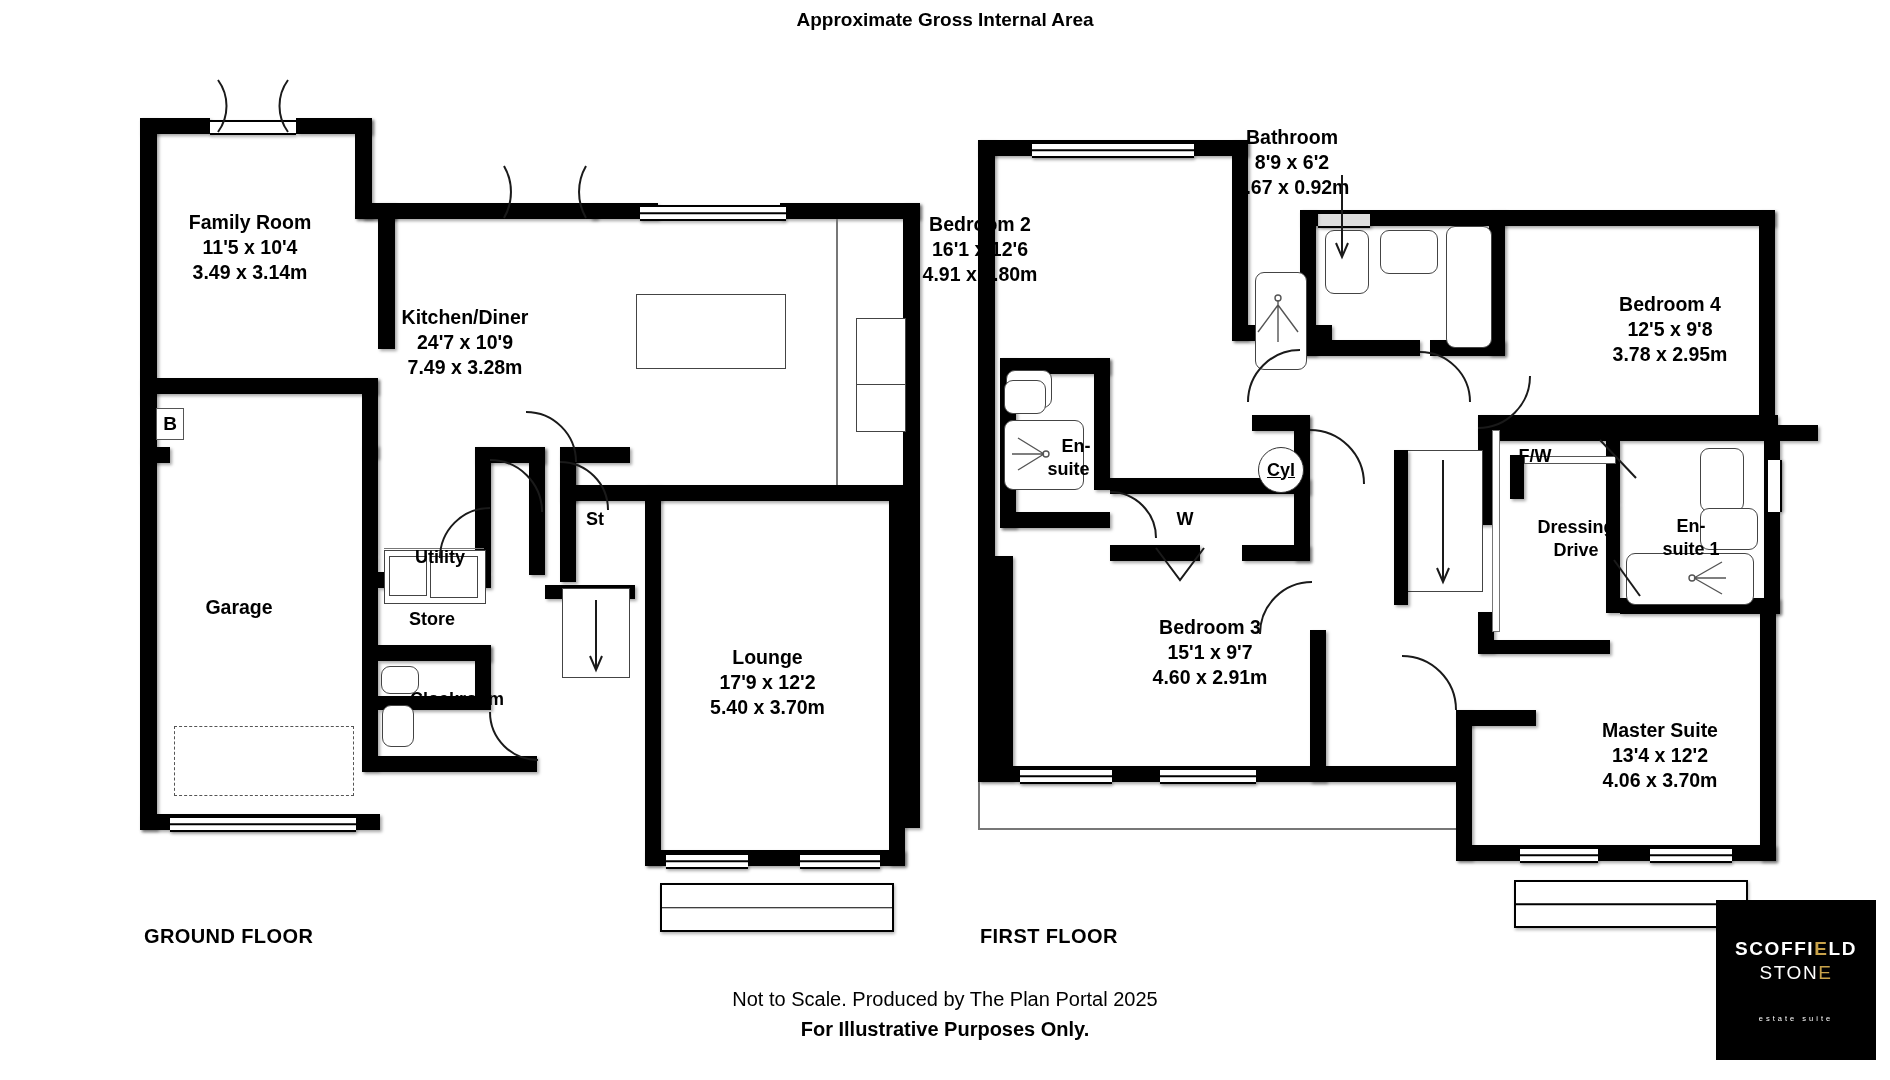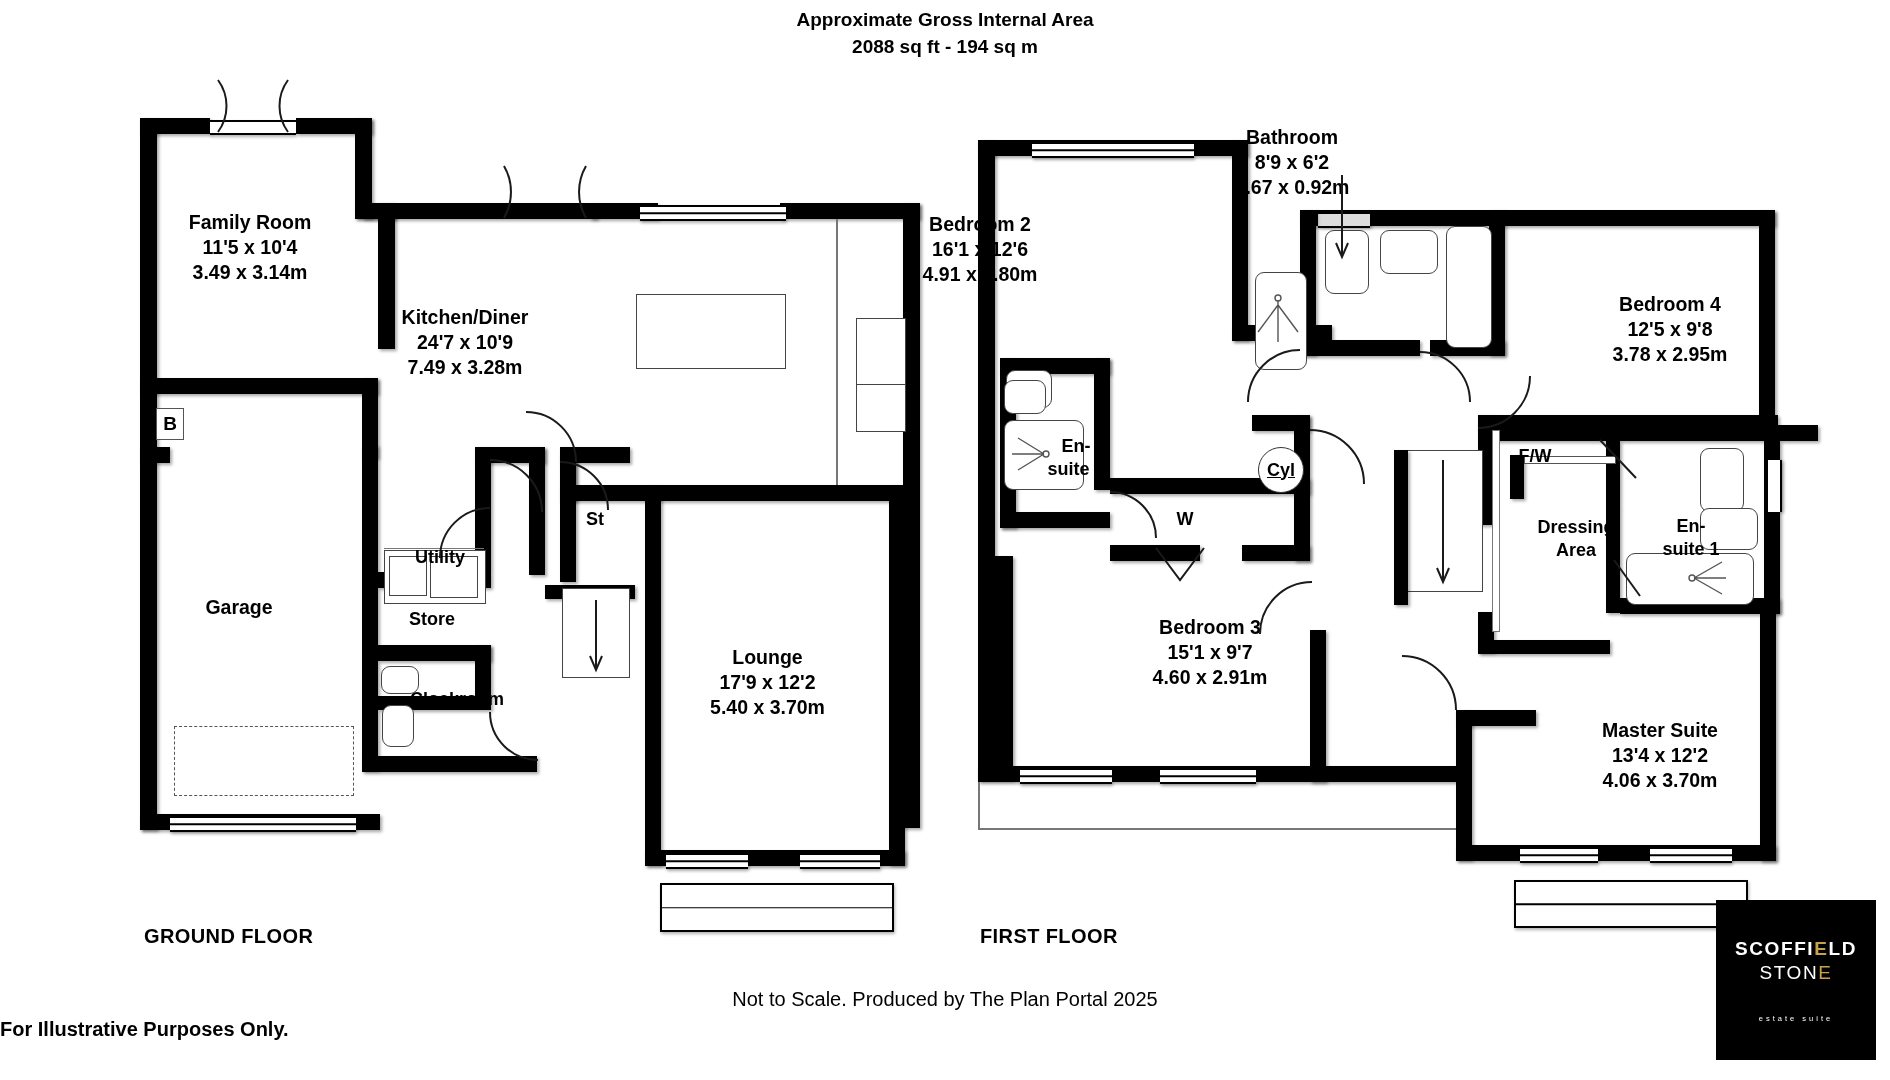--- a/index.html
+++ b/index.html
@@ -9,21 +9,21 @@
   
   #header{position:absolute;left:0;top:0;width:1890px;text-align:center;}
   #plan-title{font-size:37px;font-weight:bold;letter-spacing:.2px;margin-top:10px;}
   #area-line-1{font-size:19px;font-weight:bold;margin-top:9px;}
   #area-line-2{font-size:19px;font-weight:bold;margin-top:5px;}
 
   
   #floor-label-ground{position:absolute;left:144px;top:925px;font-size:20px;font-weight:bold;letter-spacing:.4px;}
   #floor-label-first{position:absolute;left:980px;top:925px;font-size:20px;font-weight:bold;letter-spacing:.4px;}
   #disclaimer-1{position:absolute;left:0;top:988px;width:1890px;text-align:center;font-size:20px;}
-  #disclaimer-2{position:absolute;left:0;top:1018px;width:1890px;font-size:20px;font-weight:bold;}
+  #disclaimer-2{position:absolute;left:0;top:1018px;width:1890px;text-align:center;font-size:20px;font-weight:bold;}
 
   
   #logo{position:absolute;left:1716px;top:900px;width:160px;height:160px;background:#000;
         display:flex;flex-direction:column;align-items:center;justify-content:center;}
   #logo .l1{color:#fff;font-size:19px;letter-spacing:1.6px;font-weight:700;}
   #logo .l2{color:#fff;font-size:19px;letter-spacing:1.6px;font-weight:400;margin-top:2px;}
   #logo .l1 .hl,#logo .l2 .hl{color:#c8a24a;}
   #logo .l3{color:#fff;font-size:7.5px;letter-spacing:3px;margin-top:30px;}
 
   
@@ -50,21 +50,20 @@
         display:flex;align-items:center;justify-content:center;font-weight:bold;font-size:18px;text-decoration:underline;}
 
   .dashbox{position:absolute;border:1.4px dashed #555;}
   svg.ov{position:absolute;left:0;top:0;width:1890px;height:1080px;pointer-events:none;overflow:visible;}
 </style>
 </head>
 <body>
 
 <div id="header">
   <div id="area-line-1">Approximate Gross Internal Area</div>
-  <div id="area-line-2">2088 sq ft - 194 sq m</div>
 </div>
 
 <div id="ground-floor-plan">
 
   <div class="wall" style="left:140px;top:118px;width:17px;height:712px;"></div>
   <div class="wall" style="left:140px;top:118px;width:70px;height:16px;"></div>
   <div class="wall" style="left:296px;top:118px;width:76px;height:16px;"></div>
 
   <div class="wall" style="left:355px;top:118px;width:17px;height:100px;"></div>
   <div class="wall" style="left:355px;top:203px;width:40px;height:16px;"></div>
@@ -270,21 +269,21 @@
     <div>En-</div>
     <div>suite 2</div>
   </div>
 
   <div class="lbl sm" style="left:1155px;top:508px;width:60px;">W</div>
 
   <div class="lbl sm" style="left:1495px;top:445px;width:80px;">F/W</div>
 
   <div class="lbl sm" style="left:1516px;top:516px;width:120px;">
     <div>Dressing</div>
-    <div>Area</div>
+    <div>Drive</div>
   </div>
 
   <div class="lbl sm" style="left:1635px;top:515px;width:112px;">
     <div>En-</div>
     <div>suite 1</div>
   </div>
 </div>
 
 <svg class="ov" viewBox="0 0 1890 1080">
   <g fill="none" stroke="#1a1a1a" stroke-width="2">

